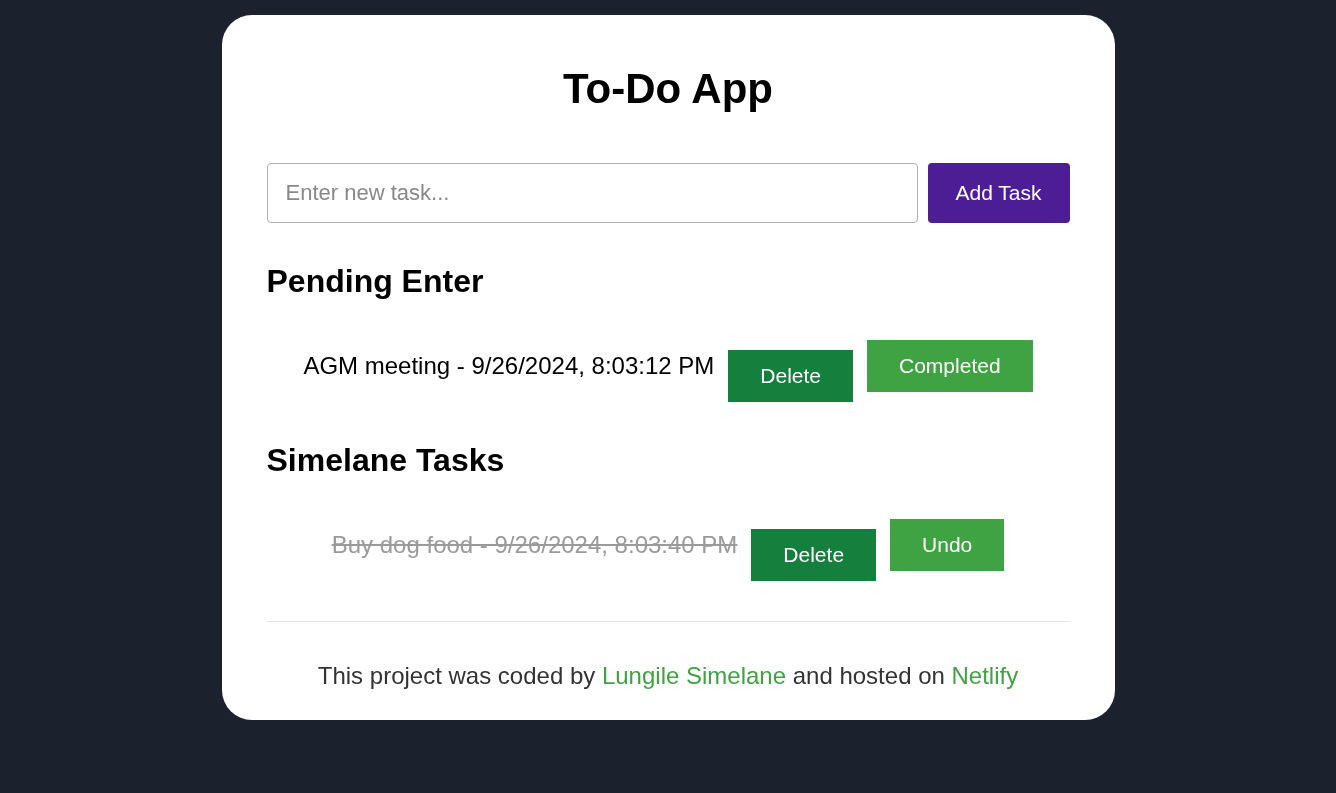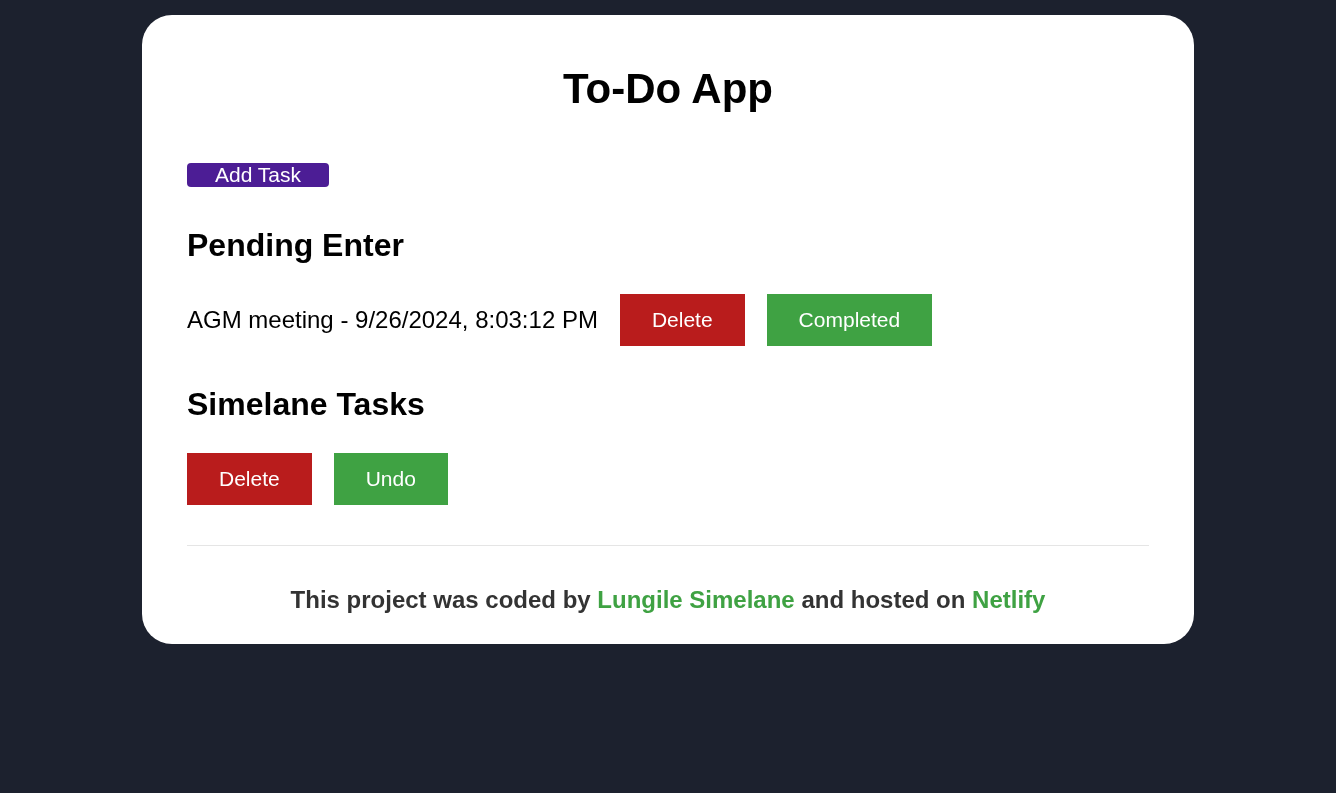--- a/index.html
+++ b/index.html
@@ -9,21 +9,21 @@
     }
     body {
       background-color: #1c212e;
       font-family: Arial, Helvetica, sans-serif;
       min-height: 793px;
       padding: 15px 0;
     }
     .card {
       background-color: #ffffff;
       border-radius: 30px;
-      width: 1052px;
+      width: 893px;
       margin: 0 auto;
       padding: 50px 45px 30px 45px;
     }
     .app-title {
       text-align: center;
       font-size: 42px;
       font-weight: bold;
       color: #000000;
       margin-bottom: 50px;
     }
@@ -54,82 +54,85 @@
     }
     .section-title {
       font-size: 32px;
       font-weight: bold;
       color: #000000;
       margin-bottom: 30px;
     }
     .task-row {
       display: flex;
       align-items: center;
-      gap: 22px;
+      gap: 14px;
       margin-bottom: 40px;
+      justify-content: center;
     }
     .task-text {
       font-size: 24px;
       color: #000000;
     }
     .task-text.completed {
       color: #9a9a9a;
       text-decoration: line-through;
     }
     .btn {
       border: none;
       color: #ffffff;
       font-size: 21px;
       padding: 14px 32px;
       cursor: pointer;
     }
     .btn-delete {
-      background-color: #b91c1c;
+      background-color: #15803d;
+      margin-top: 20px;
     }
     .btn-complete, .btn-undo {
       background-color: #3fa243;
     }
     hr.divider {
       border: none;
       border-top: 1px solid #e5e5e5;
       margin: 30px 0 40px 0;
     }
     .footer {
       text-align: center;
       font-size: 24px;
       color: #333333;
-      font-weight: bold;
     }
     .footer a {
       color: #3fa243;
       text-decoration: none;
       cursor: pointer;
     }
   </style>
 </head>
 <body>
 
 <div class="card">
   <h1 class="app-title">To-Do App</h1>
 
   <div class="input-row">
+    <input type="text" class="task-input" placeholder="Enter new task..." style="">
     <button class="add-btn">Add Task</button>
   </div>
 
   <h2 class="section-title">Pending Enter</h2>
 
   <div class="task-row">
     <span class="task-text">AGM meeting - 9/26/2024, 8:03:12 PM</span>
     <button class="btn btn-delete">Delete</button>
     <button class="btn btn-complete">Completed</button>
   </div>
 
   <h2 class="section-title">Simelane Tasks</h2>
 
   <div class="task-row">
+    <span class="task-text completed">Buy dog food - 9/26/2024, 8:03:40 PM</span>
     <button class="btn btn-delete">Delete</button>
     <button class="btn btn-undo">Undo</button>
   </div>
 
   <hr class="divider">
 
   <p class="footer">
     <span>This project was coded by </span><a>Lungile Simelane</a><span> and hosted on </span><a>Netlify</a>
   </p>
 </div>

